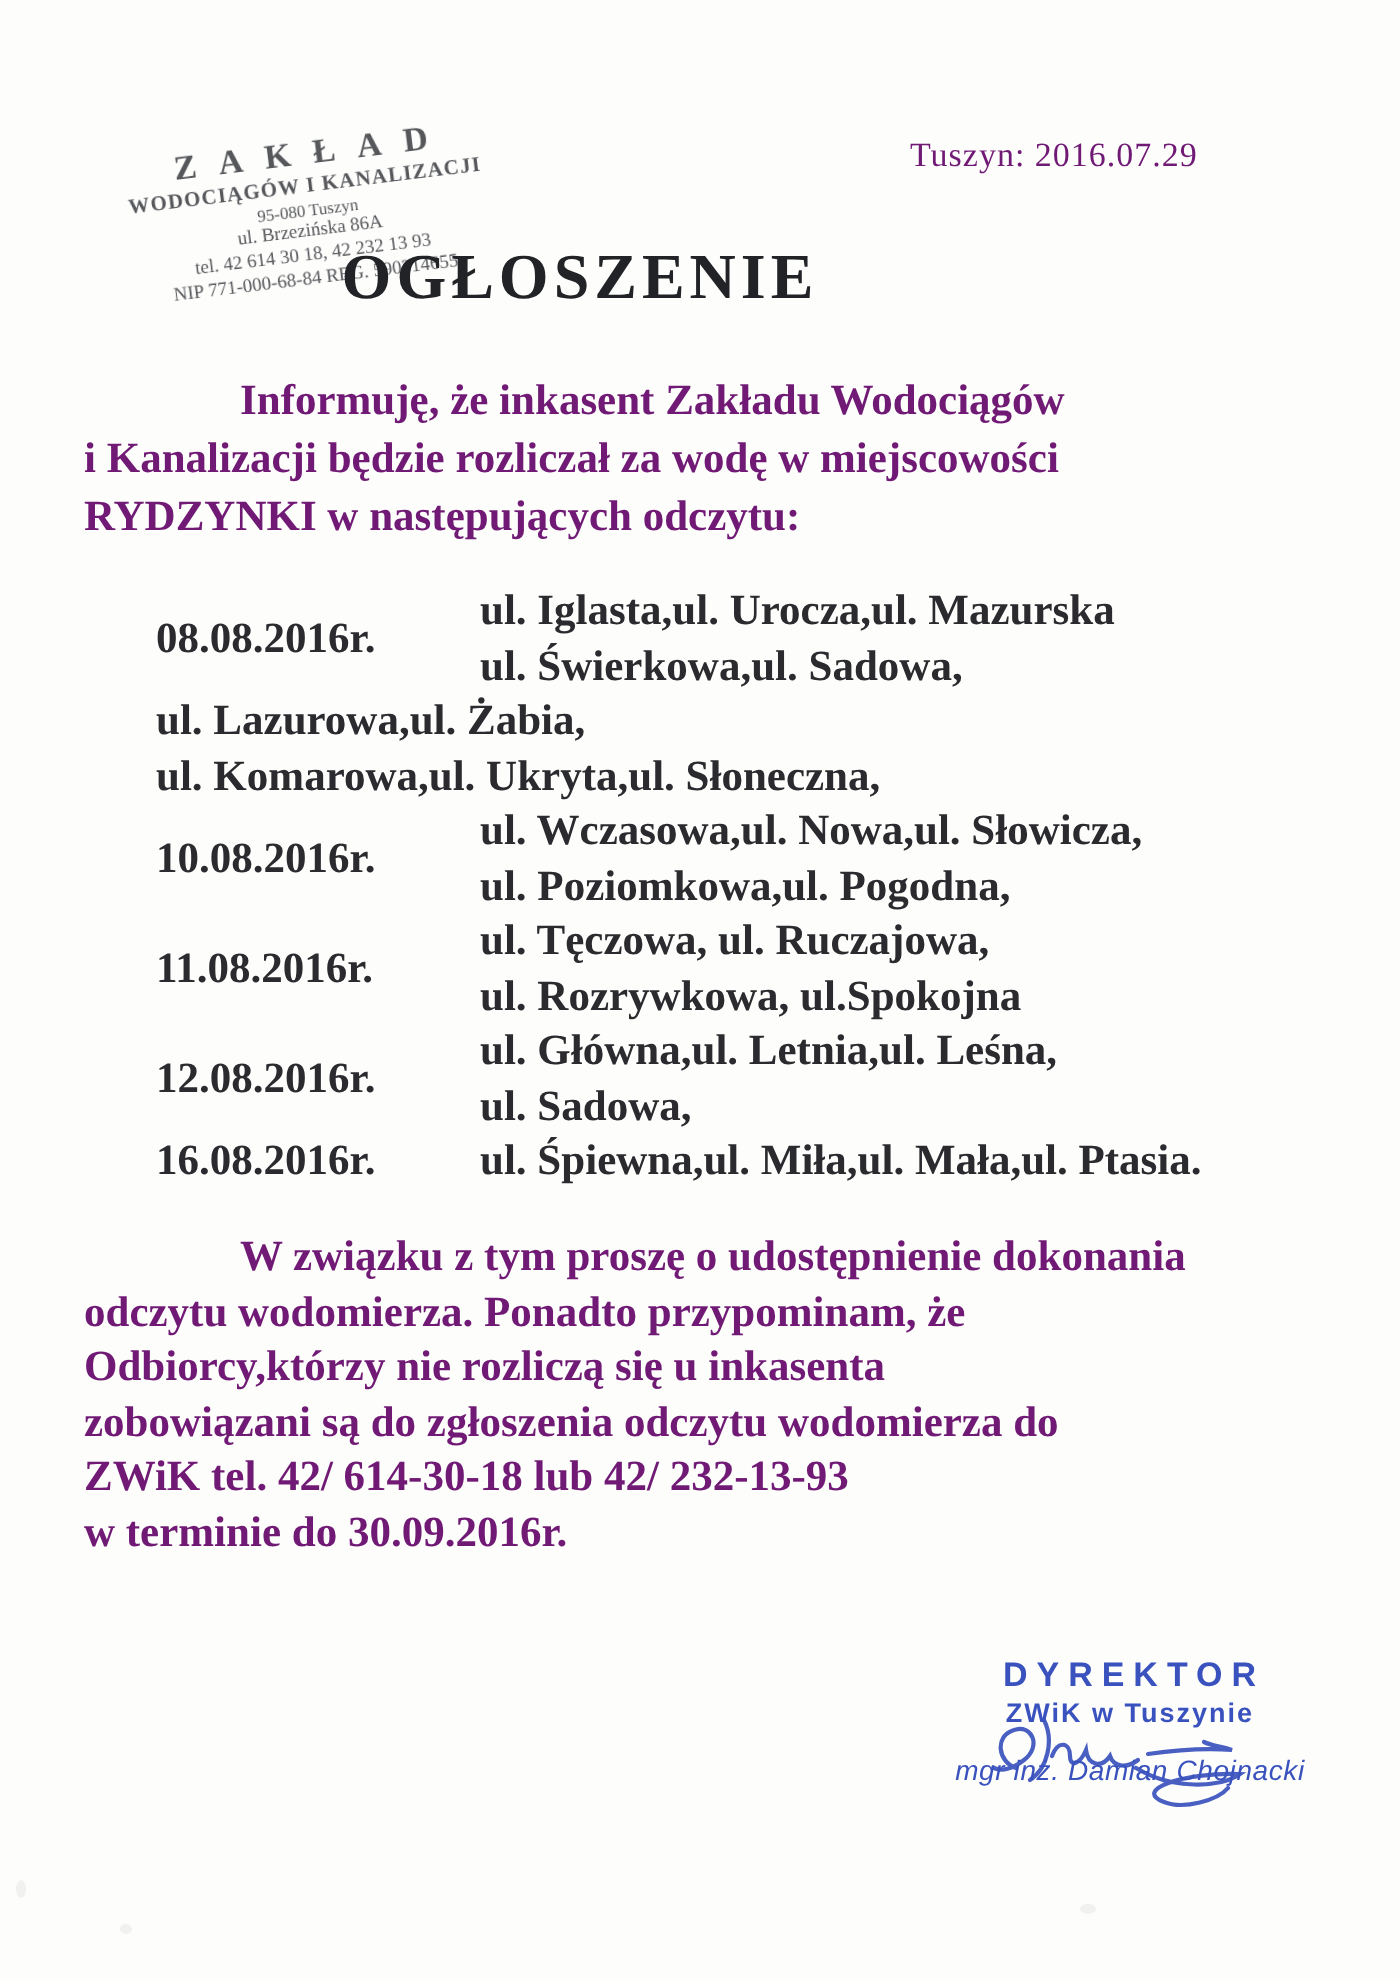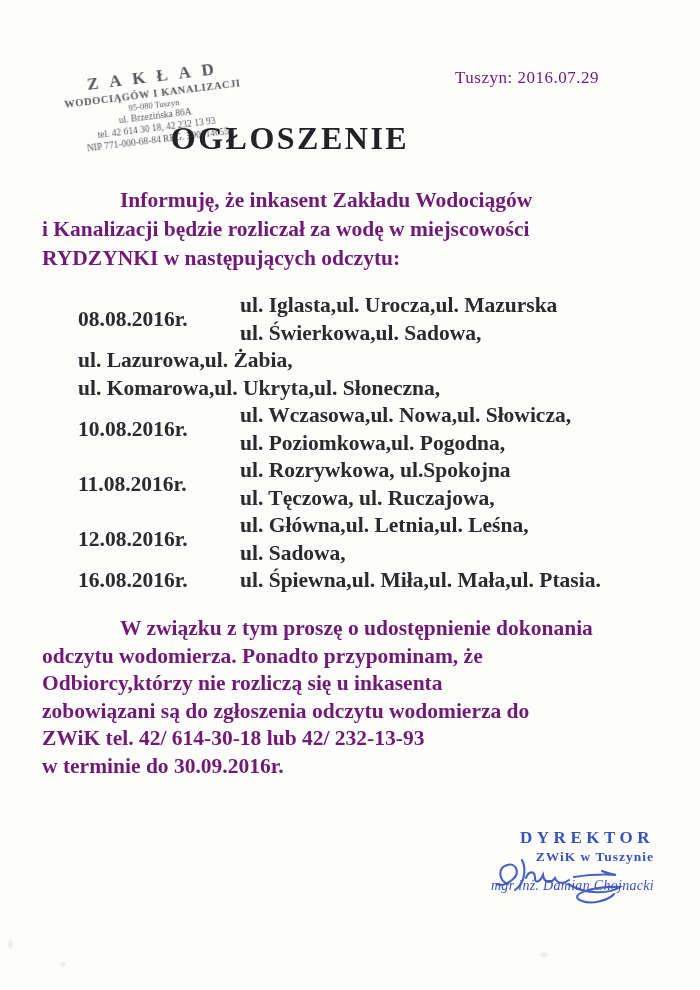--- a/index.html
+++ b/index.html
@@ -55,22 +55,22 @@
     position:absolute;left:78px;top:292px;width:600px;
     font-size:21.5px;font-weight:bold;line-height:27.5px;
     color:#2b2b2f;
   }
   .sched-row{display:flex;align-items:center;}
   .sched-date{flex:0 0 162px;}
   .sched-streets{flex:1 1 auto;}
   
   .signature{
     position:absolute;left:476px;top:828px;width:178px;
-    text-align:right;
-    font-family:Liberation Serif, serif;
+    text-align:center;
+    font-family:Liberation Sans, sans-serif;
     color:#3a52bd;
   }
   .sig-role{font-size:17px;font-weight:bold;letter-spacing:4.5px;padding-left:4px;white-space:nowrap;}
   .sig-org{font-size:13.5px;font-weight:bold;letter-spacing:1px;margin-top:1px;white-space:nowrap;}
   .sig-scrawl{position:absolute;left:6px;top:30px;pointer-events:none;}
   .sig-name{font-size:14px;font-style:italic;margin-top:13px;white-space:nowrap;letter-spacing:.3px;}
   
   .speckle{position:absolute;background:#f1f1f0;border-radius:50%;}
 </style>
 </head>
@@ -114,22 +114,22 @@
     <div class="sched-row">
       <div class="sched-date">10.08.2016r.</div>
       <div class="sched-streets">
         <div>ul. Wczasowa,ul. Nowa,ul. Słowicza,</div>
         <div>ul. Poziomkowa,ul. Pogodna,</div>
       </div>
     </div>
     <div class="sched-row">
       <div class="sched-date">11.08.2016r.</div>
       <div class="sched-streets">
+        <div>ul. Tęczowa,  ul. Ruczajowa,</div>
         <div>ul. Rozrywkowa, ul.Spokojna</div>
-        <div>ul. Tęczowa,  ul. Ruczajowa,</div>
       </div>
     </div>
     <div class="sched-row">
       <div class="sched-date">12.08.2016r.</div>
       <div class="sched-streets">
         <div>ul. Główna,ul. Letnia,ul. Leśna,</div>
         <div>ul. Sadowa,</div>
       </div>
     </div>
     <div class="sched-row">

